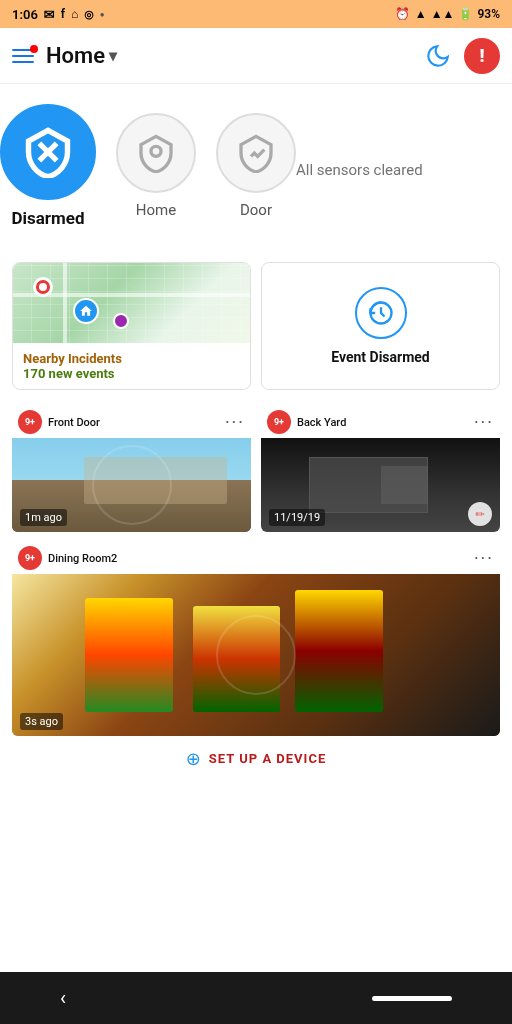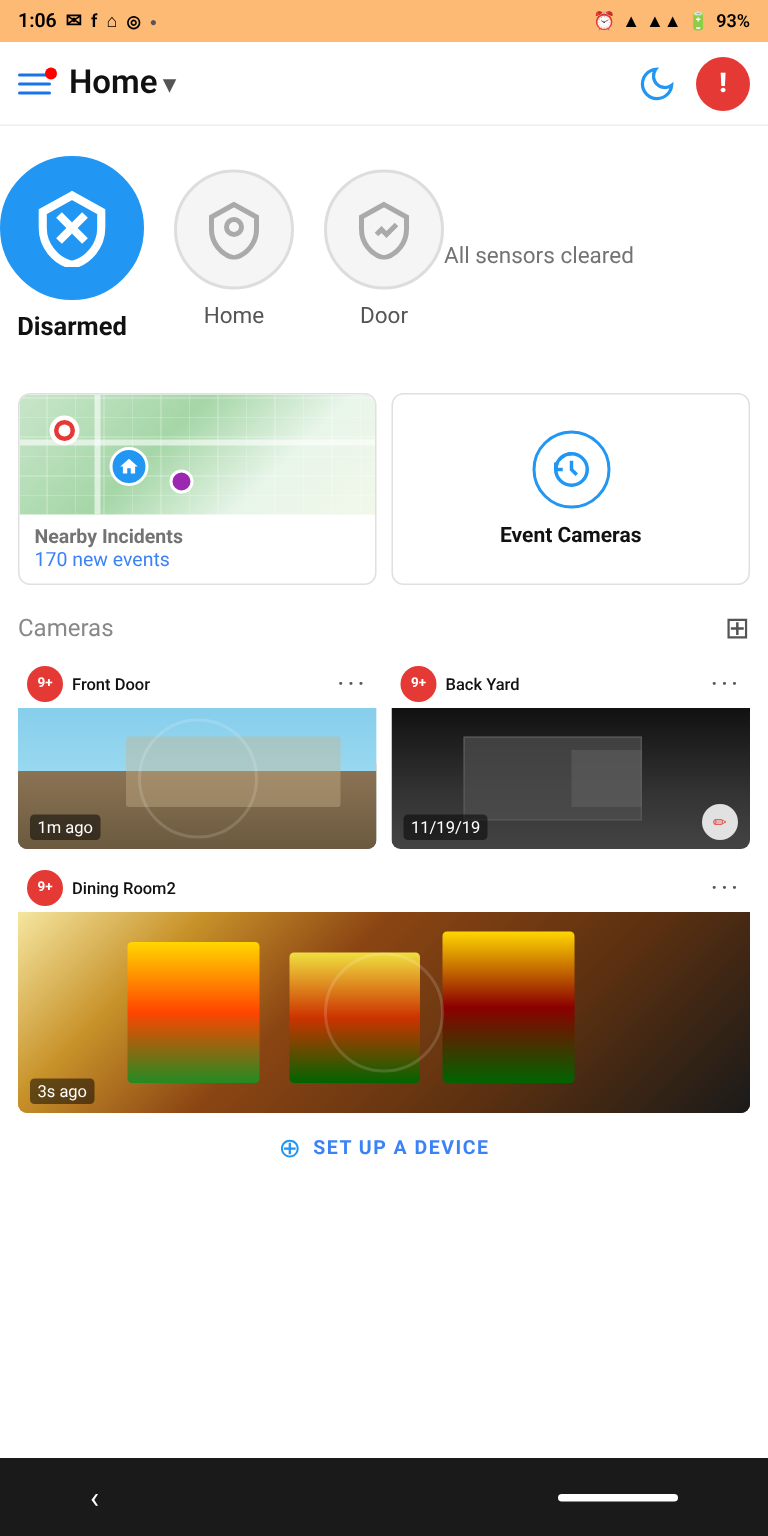--- a/index.html
+++ b/index.html
@@ -210,26 +210,26 @@
       border-radius: 50%;
       border: 2px solid #fff;
       z-index: 2;
     }
     .incident-info {
       padding: 8px 10px 8px;
     }
     .incident-title {
       font-size: 13px;
       font-weight: 700;
-      color: #737373;
+      color: #a16207;
     }
     .incident-count {
       font-size: 13px;
-      font-weight: 400;
-      color: #3b82f6;
+      font-weight: 700;
+      color: #4d7c0f;
     }
     .event-card {
       flex: 1;
       background: #fff;
       border: 1px solid #e0e0e0;
       border-radius: 8px;
       display: flex;
       flex-direction: column;
       align-items: center;
       justify-content: center;
@@ -357,40 +357,40 @@
       justify-content: center;
       font-size: 11px;
       color: #e53935;
     }
 
     
     .camera-full {
       grid-column: 1 / -1;
     }
     .camera-full .camera-thumb {
-      height: 134px;
+      height: 162px;
     }
 
     
     .setup-row {
       display: flex;
       align-items: center;
       justify-content: center;
       padding: 12px 0 4px;
       gap: 8px;
       cursor: pointer;
     }
     .setup-icon {
       color: #2196F3;
       font-size: 18px;
     }
     .setup-label {
       font-size: 13px;
       font-weight: 700;
-      color: #3b82f6;
+      color: #b91c1c;
       letter-spacing: 1px;
     }
 
     
     .nav-bar {
       position: absolute;
       bottom: 0;
       left: 0;
       right: 0;
       height: 52px;
@@ -547,29 +547,25 @@
 
   <div class="event-card">
     <div class="event-icon">
       <svg width="28" height="28" viewBox="0 0 24 24" fill="none" stroke="#2196F3" stroke-width="2">
         <circle cx="12" cy="12" r="9"></circle>
         <polyline points="12 7 12 12 15 15"></polyline>
         <path d="M3 12a9 9 0 0 1 9-9" stroke-dasharray="4 2"></path>
         <polyline points="3 8 3 12 7 12"></polyline>
       </svg>
     </div>
-    <div class="event-label">Event Cameras</div>
+    <div class="event-label">Event Disarmed</div>
   </div>
 </div>
 
 <div class="cameras-section">
-  <div class="cameras-header">
-    <span class="cameras-title">Cameras</span>
-    <span class="grid-icon">⊞</span>
-  </div>
   <div class="cameras-grid">
 
     <div class="camera-item">
       <div class="camera-header">
         <div class="camera-name-row">
           <div class="camera-badge">9+</div>
           <span class="camera-name">Front Door</span>
         </div>
         <span class="camera-more">···</span>
       </div>

